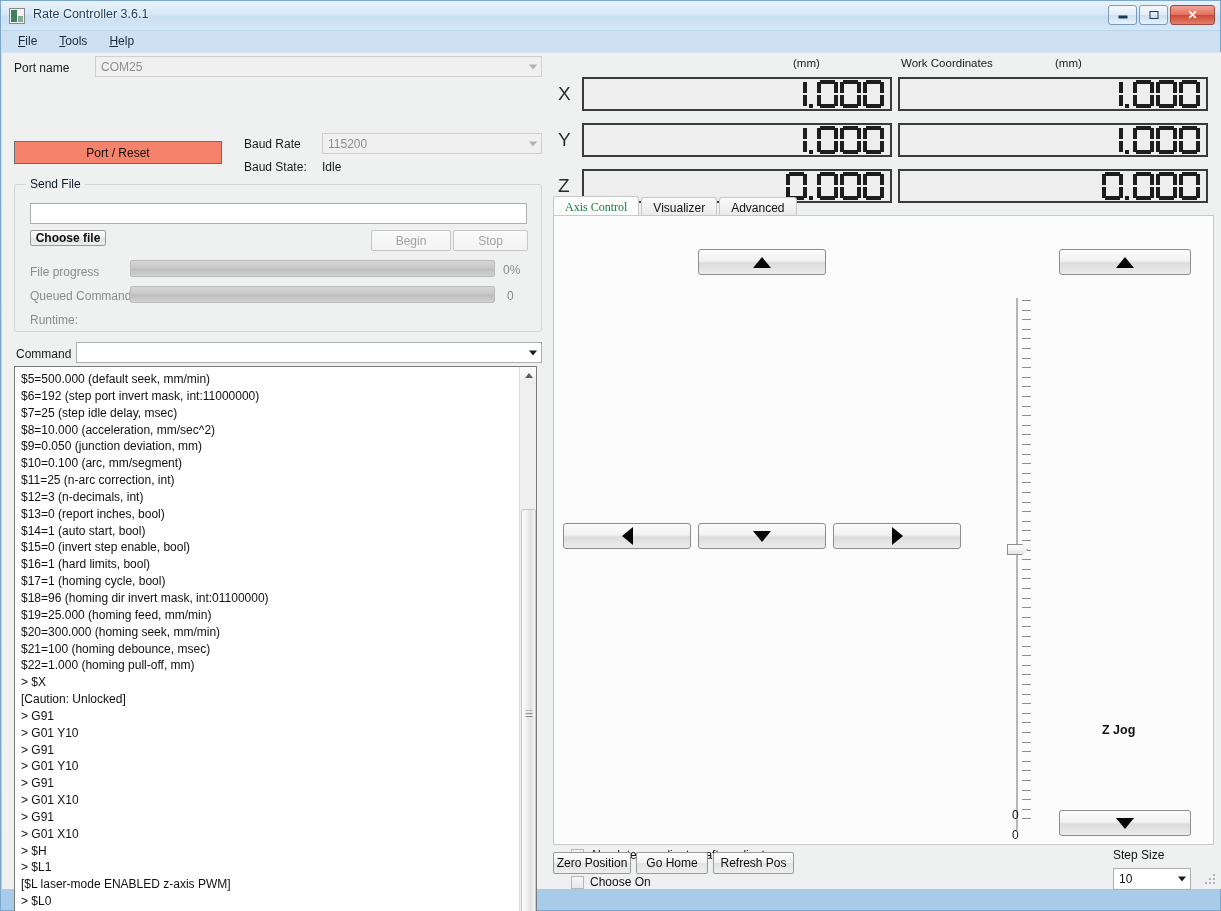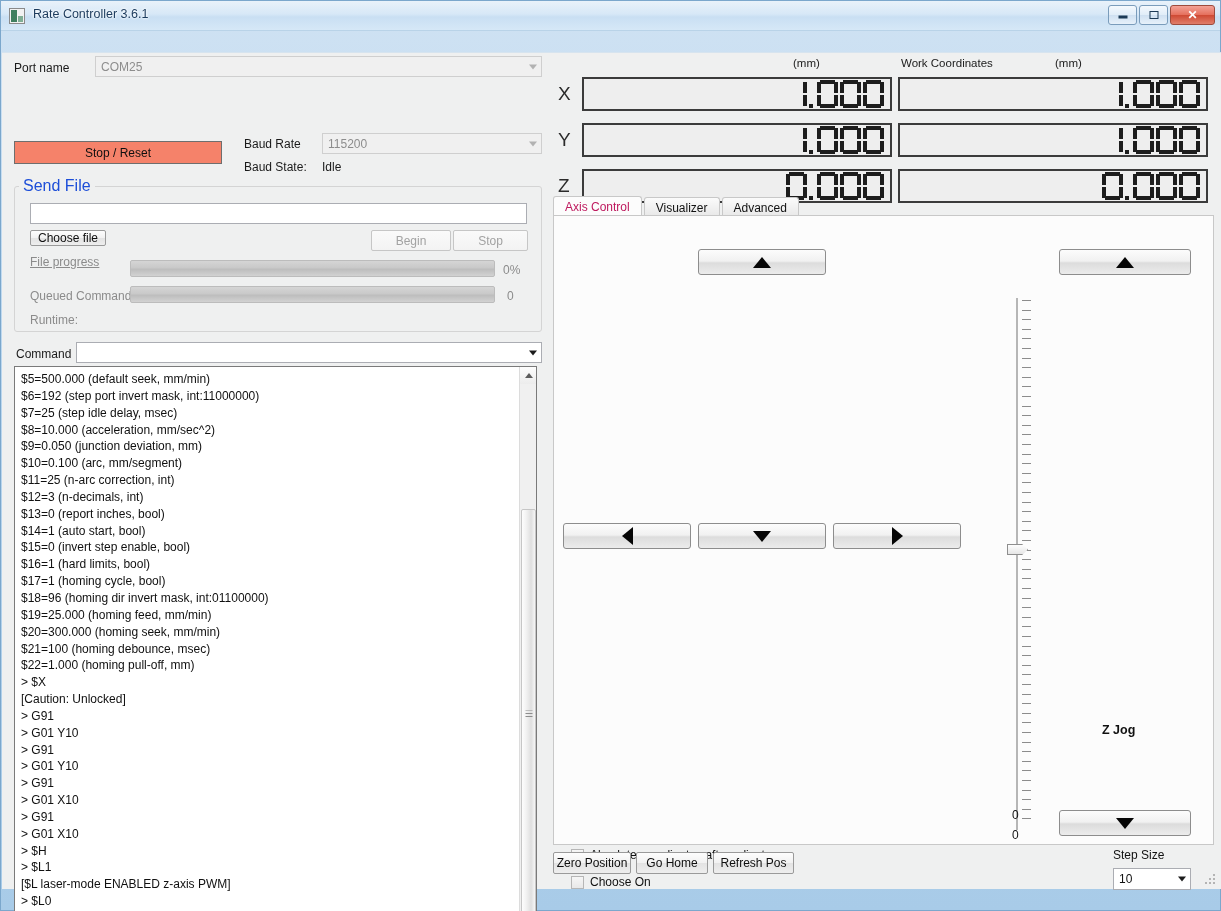--- a/index.html
+++ b/index.html
@@ -114,21 +114,21 @@
      background:linear-gradient(to bottom,#fafafa 0%,#f3f3f3 100%);}
   .btn.danger {
     background:#f5826a; border:1px solid #6e6e6e; border-radius:0;
     color:#101010;
   }
 
   fieldset.group {
     position:absolute; margin:0; padding:0;
     border:1px solid #d4d4d4; border-radius:3px;
   }
-  fieldset.group > legend { font-size:16px; color:#1d4ed8; padding:0 4px; margin-left:4px; }
+  fieldset.group > legend { font-size:12px; color:#0f172a; padding:0 4px; margin-left:11px; }
 
   .progress {
     position:absolute; height:17px;
     border:1px solid #bcbcbc; border-radius:2px;
     background:linear-gradient(to bottom,#d5d5d5 0%,#c9c9c9 45%,#bdbdbd 55%,#d2d2d2 100%);
   }
 
   
   #console {
     position:absolute; left:12px; top:313px; width:523px; height:570px;
@@ -203,21 +203,21 @@
   .tabstrip { position:absolute; left:7px; top:143px; display:flex; align-items:flex-end; }
   .tab {
     height:20px; padding:0 11px; font-size:12px; color:#111;
     display:flex; align-items:center;
     border:1px solid #c8c8c8; border-bottom:none;
     border-radius:3px 3px 0 0; margin-right:2px;
     background:linear-gradient(to bottom,#fbfbfb,#e7e7e7);
     cursor:pointer;
   }
   .tab.active {
-    background:#fcfcfc; height:21px; color:#be185d;
+    background:#fcfcfc; height:21px; color:#15803d;font-family:Liberation Serif, serif;
   }
 
   .jogbtn {
     position:absolute; height:26px;
     background:linear-gradient(to bottom,#fcfcfc 0%,#f1f1f1 46%,#dcdcdc 54%,#ececec 100%);
     border:1px solid #8d8d8d; border-radius:3px;
     display:flex; align-items:center; justify-content:center; cursor:pointer;
   }
   .tri { width:0;height:0; }
   .tri.up { border-left:9px solid transparent;border-right:9px solid transparent;border-bottom:11px solid #060606; }
@@ -275,55 +275,60 @@
         <span class="g">
             <span class="glyph-max"></span>
           </span>
       </div>
       <div class="win-btn close">
         <span class="g">✕</span>
       </div>
     </div>
   </div>
 
+  <div id="menubar">
+    <div class="menu-item"><u>F</u><span>ile</span></div>
+    <div class="menu-item"><u>T</u><span>ools</span></div>
+    <div class="menu-item"><u>H</u><span>elp</span></div>
+  </div>
 
   <div id="client">
 
     <div id="left">
 
       <div class="lbl" style="position:absolute;left:12px;top:8px;">Port name</div>
       <div class="combo disabled" style="left:93px;top:3px;width:447px;">
         <span>COM25</span>
         <span class="arrow"></span>
       </div>
 
-      <div class="btn danger" style="left:12px;top:88px;width:208px;height:23px;">Stop / Reset</div>
+      <div class="btn danger" style="left:12px;top:88px;width:208px;height:23px;">Port / Reset</div>
 
       <div class="lbl" style="position:absolute;left:242px;top:84px;">Baud Rate</div>
       <div class="combo disabled" style="left:320px;top:80px;width:220px;">
         <span>115200</span>
         <span class="arrow"></span>
       </div>
 
       <div class="lbl" style="position:absolute;left:242px;top:107px;">Baud State:</div>
       <div class="lbl" style="position:absolute;left:320px;top:107px;">Idle</div>
 
       <fieldset class="group" style="left:12px;top:124px;width:528px;height:155px;">
         <legend>Send File</legend>
       </fieldset>
 
       <div class="textbox" style="left:28px;top:150px;width:497px;height:21px;">
         <span></span>
       </div>
 
-      <div class="btn" style="left:28px;top:177px;width:76px;height:16px;">Choose file</div>
+      <div class="btn" style="left:28px;top:177px;width:76px;height:16px;font-weight:bold;">Choose file</div>
       <div class="btn disabled" style="left:369px;top:177px;width:80px;height:21px;">Begin</div>
       <div class="btn disabled" style="left:451px;top:177px;width:75px;height:21px;text-align:center;">Stop</div>
 
-      <div class="lbl dim" style="position:absolute;left:28px;top:202px;text-decoration:underline;">File progress</div>
+      <div class="lbl dim" style="position:absolute;left:28px;top:212px;">File progress</div>
       <div class="progress" style="left:128px;top:207px;width:365px;"></div>
       <div class="lbl dim" style="position:absolute;left:501px;top:210px;">0%</div>
 
       <div class="lbl dim" style="position:absolute;left:28px;top:236px;">Queued Commands</div>
       <div class="progress" style="left:128px;top:233px;width:365px;"></div>
       <div class="lbl dim" style="position:absolute;left:505px;top:236px;">0</div>
 
       <div class="lbl dim" style="position:absolute;left:28px;top:260px;">Runtime:</div>
       <div class="lbl dim" style="position:absolute;left:95px;top:260px;"></div>
 

